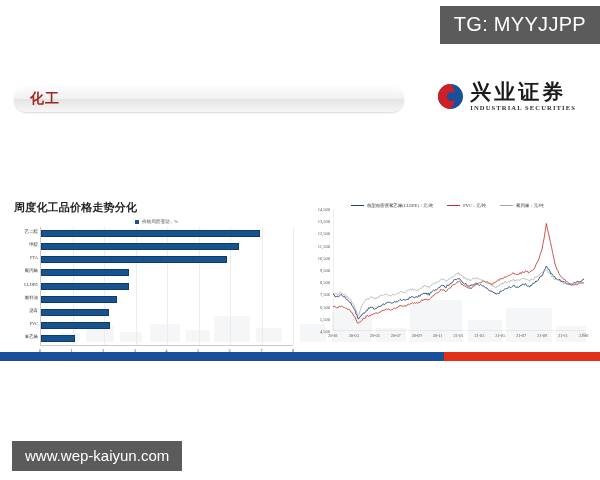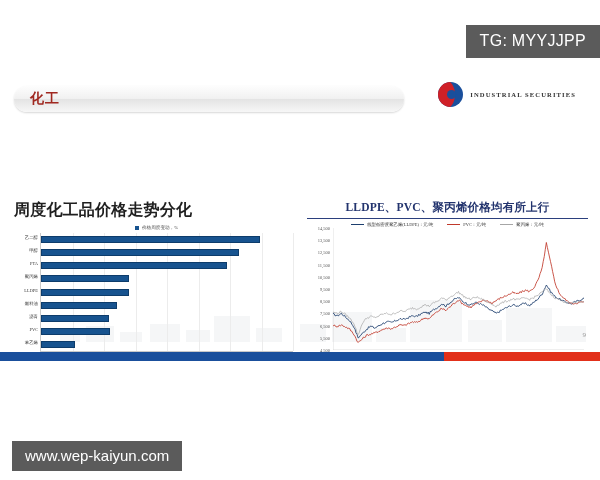--- a/index.html
+++ b/index.html
@@ -11,24 +11,24 @@
   }
   .slide{
     position:absolute;left:0;top:0;width:600px;height:361px;
     background:#ffffff;overflow:hidden;
   }
   
   .skyline{position:absolute;left:0;bottom:19px;width:600px;height:70px;opacity:.5;}
   .skyline i{position:absolute;bottom:0;background:#eceff1;display:block;}
   
   .tg-badge{
-    position:absolute;right:0;top:25px;
+    position:absolute;right:0;top:6px;
     background:#5b5b5b;color:#fff;
     font-family:"Liberation Sans","DejaVu Sans",sans-serif;
-    font-size:16px;letter-spacing:.3px;
+    font-size:20px;letter-spacing:.3px;
     padding:7px 14px 8px 14px;
     z-index:40;
   }
   
   .sec-bar{
     position:absolute;left:14px;top:86px;width:390px;height:26px;
     border-radius:13px;
     background:linear-gradient(180deg,#fdfdfd 0%,#f1f1f1 48%,#e4e4e4 52%,#f7f7f7 100%);
     box-shadow:0 1px 2px rgba(0,0,0,.16);
   }
@@ -58,21 +58,21 @@
     position:absolute;left:16px;top:122px;width:568px;
     font-size:11.6px;line-height:19px;color:#101010;
     text-align:justify;
   }
   .para .bullet{font-size:9px;vertical-align:2px;margin-right:1px;}
   
   .panel{position:absolute;top:200px;height:185px;}
   .panel-left{left:14px;width:285px;}
   .panel-right{left:307px;width:281px;}
   .panel-title{
-    font-size:16px;font-weight:bold;color:#1f2f63;
+    font-size:11px;font-weight:bold;color:#1f2f63;
     margin:0 0 4px 0;letter-spacing:.2px;
   }
   .panel-left .panel-title{color:#1f1f1f;border-bottom:none;}
   .panel-right .panel-title{
     color:#23346e;font-size:11.5px;text-align:center;
     border-bottom:1px solid #2b3f7d;padding-bottom:3px;margin-bottom:3px;
   }
   .plot{position:relative;width:100%;}
   
   .bar-legend{
@@ -139,20 +139,21 @@
       <i style="left: 60px; width: 20px; height: 9px;"></i>
       <i style="left: 86px; width: 28px; height: 16px;"></i>
     </div>
 
   <div class="sec-bar"></div>
   <div class="sec-title">化工</div>
 
   <div class="logo">
     <div class="logo-mark"></div>
     <div class="logo-txt">
+      <div class="logo-cn">兴业证券</div>
       <div class="logo-en">INDUSTRIAL SECURITIES</div>
     </div>
   </div>
 
 
   <div class="panel panel-left">
     <div class="panel-title">周度化工品价格走势分化</div>
     <div class="bar-legend">
       <span class="legend-sq"></span>
       <span>价格周度变动，%</span>
@@ -213,21 +214,20 @@
           <div class="xtick" style="left: 62.5%;">5</div>
           <div class="xtick" style="left: 75%;">6</div>
           <div class="xtick" style="left: 87.5%;">7</div>
           <div class="xtick" style="left: 100%;">8</div>
         </div>
     </div>
     <div class="src">数据来源：Wind，兴业证券经济与金融研究院整理</div>
   </div>
 
   <div class="panel panel-right">
-    <div class="panel-title">LLDPE、PVC、聚丙烯价格均有所上行</div>
     <div class="line-legend" id="linelegend">
         <span class="k">
           <span class="ll-line" style="background: rgb(29, 63, 110);"></span>
           <span>线型低密度聚乙烯(LLDPE)：元/吨</span>
         </span>
         <span class="k">
           <span class="ll-line" style="background: rgb(192, 57, 43);"></span>
           <span>PVC：元/吨</span>
         </span>
         <span class="k">

